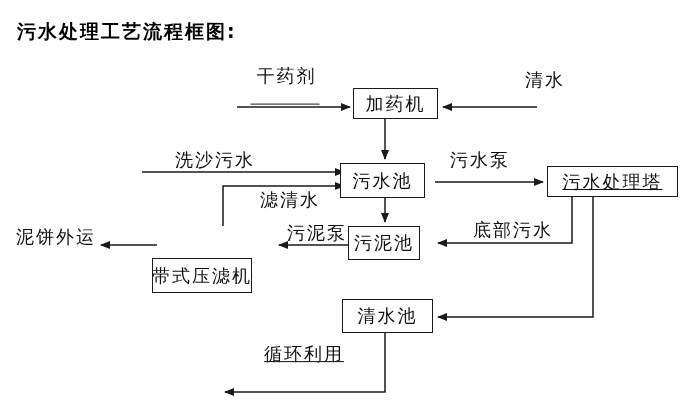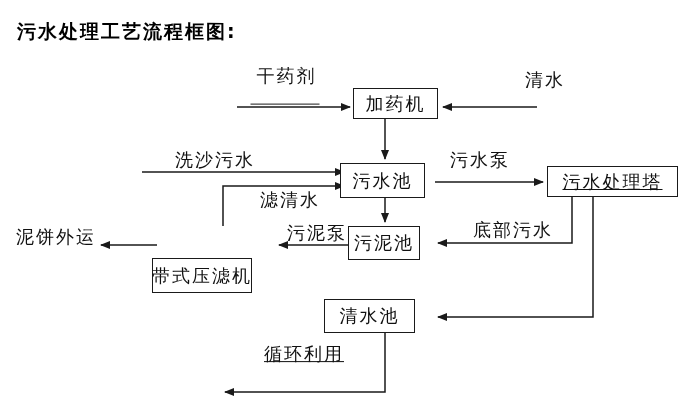--- a/index.html
+++ b/index.html
@@ -84,21 +84,21 @@
         <polyline points="385,333 385,392 225,392" fill="none" stroke="#1a1a1a" stroke-width="1.5" marker-end="url(#arrowhead)"></polyline>
       </g>
   </svg>
 
   <div id="node-layer">
       <div class="node" style="left: 353px; top: 88px; width: 85px; height: 31px; text-align: right;">加药机</div>
       <div class="node" style="left: 340px; top: 163px; width: 85px; height: 35px;">污水池</div>
       <div class="node" style="left: 547px; top: 166px; width: 131px; height: 31px; text-decoration: underline;">污水处理塔</div>
       <div class="node" style="left: 152px; top: 226px; width: 100px; height: 35px; margin-top: 32px;">带式压滤机</div>
       <div class="node" style="left: 348px; top: 226px; width: 72px; height: 34px;">污泥池</div>
-      <div class="node" style="left: 324px; top: 299px; width: 91px; height: 34px;">清水池</div>
+      <div class="node" style="left: 342px; top: 299px; width: 91px; height: 34px;">清水池</div>
     </div>
   <div id="label-layer">
       <div class="edge-label underline" style="left: 285px; top: 85px;">干药剂</div>
       <div class="edge-label" style="left: 497px; top: 80px; margin-left: 48px;">清水</div>
       <div class="edge-label" style="left: 215px; top: 160px;">洗沙污水</div>
       <div class="edge-label" style="left: 480px; top: 160px;">污水泵</div>
       <div class="edge-label" style="left: 290px; top: 200px;">滤清水</div>
       <div class="edge-label" style="left: 317px; top: 234px; font-family: Liberation Serif, serif;">污泥泵</div>
       <div class="edge-label" style="left: 56px; top: 237px; text-align: right;">泥饼外运</div>
       <div class="edge-label" style="left: 513px; top: 230px;">底部污水</div>

